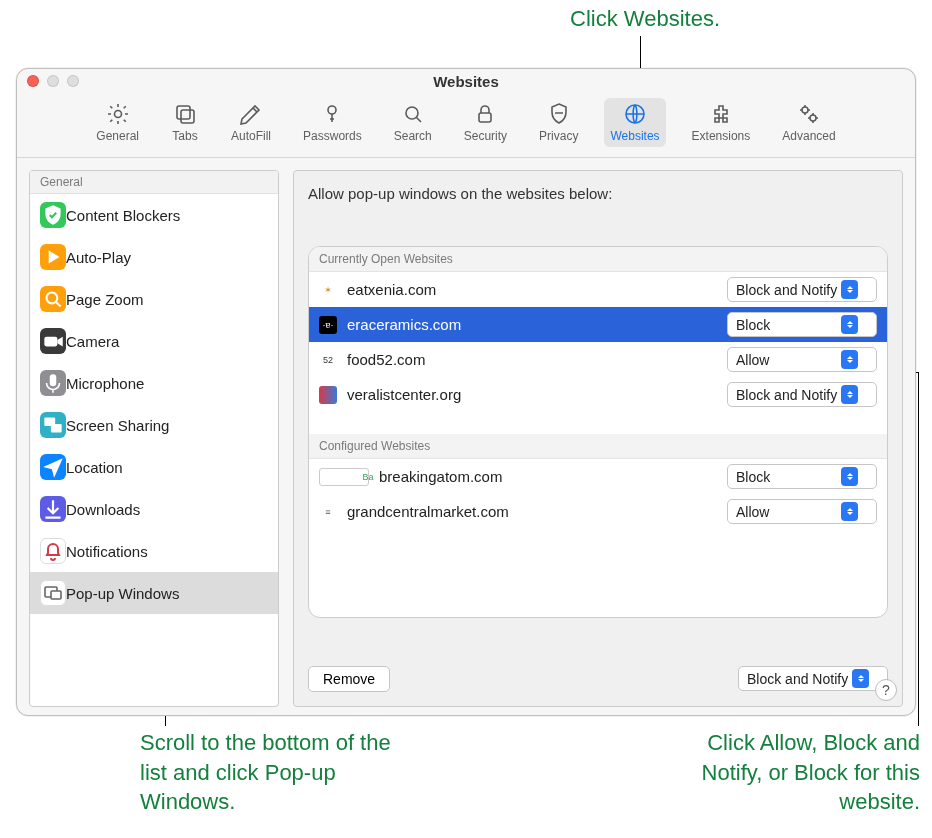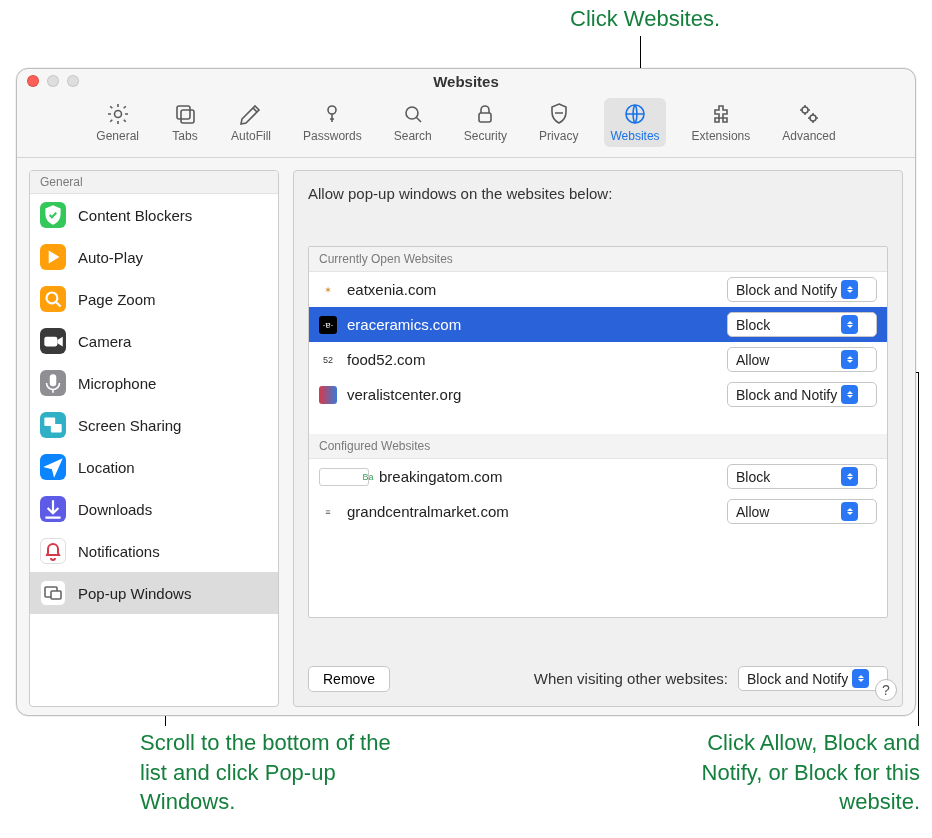--- a/index.html
+++ b/index.html
@@ -97,21 +97,21 @@
     overflow-y: auto;
   }
   .sidebar-header {
     padding: 4px 10px;
     font-size: 12px;
     color: #7a7a7a;
     background: #f2f2f2;
     border-bottom: 1px solid #e2e2e2;
   }
   .sidebar-item {
-    display: flex; align-items: center; gap: 12px;
+    display: flex; align-items: center; 
     padding: 8px 10px;
     font-size: 15px;
     cursor: pointer;
   }
   .sidebar-item.selected {
     background: #dcdcdc;
   }
   .side-icon {
     width: 26px; height: 26px;
     border-radius: 6px;
@@ -131,21 +131,21 @@
     gap: 36px;
   }
   .main-title {
     font-size: 15px; color: #333;
     margin-bottom: 8px;
   }
   .site-list {
     flex: 1;
     background: #fff;
     border: 1px solid #ccc;
-    border-radius: 2px;
+    border-radius: 12px;
     overflow: hidden;
     margin-bottom: 12px;
   }
   .list-header {
     background: #f3f3f3;
     padding: 5px 10px;
     font-size: 12px;
     color: #7a7a7a;
     border-bottom: 1px solid #e4e4e4;
   }
@@ -479,21 +479,20 @@
             <div class="site-name">grandcentralmarket.com</div>
             <div class="popup-select">
               <span>Allow</span>
               <span class="popup-caret"></span>
             </div>
           </div>
         </div>
       <div class="bottom-row">
         <button class="btn">Remove</button>
         <div style="display:flex;align-items:center;gap:10px;">
-          <span class="bottom-label">When visiting other websites:</span>
           <div class="popup-select">
             <span>Block and Notify</span>
             <span class="popup-caret"></span>
           </div>
         </div>
       </div>
     </div>
   </div>
 
   <div class="help">?</div>

